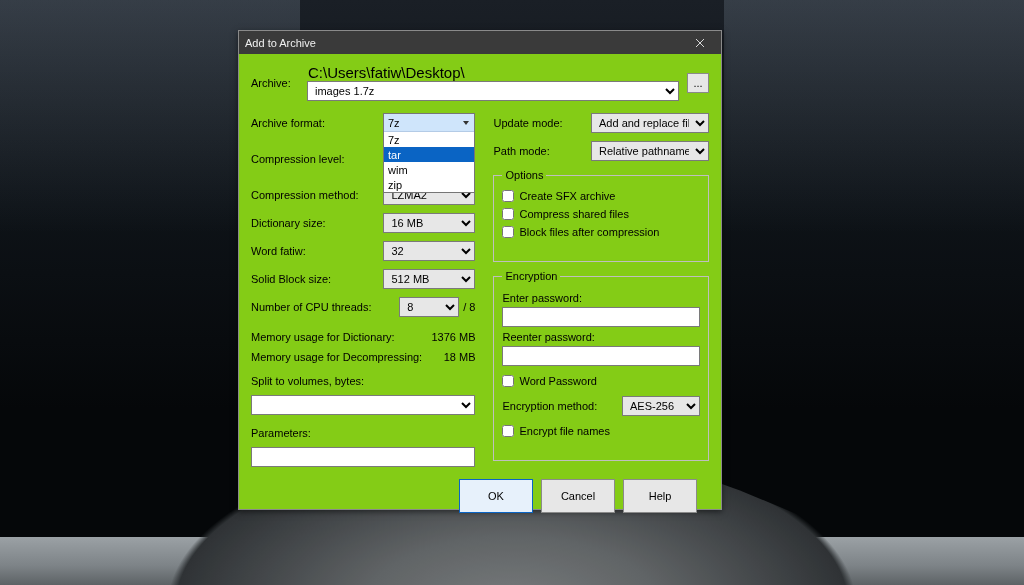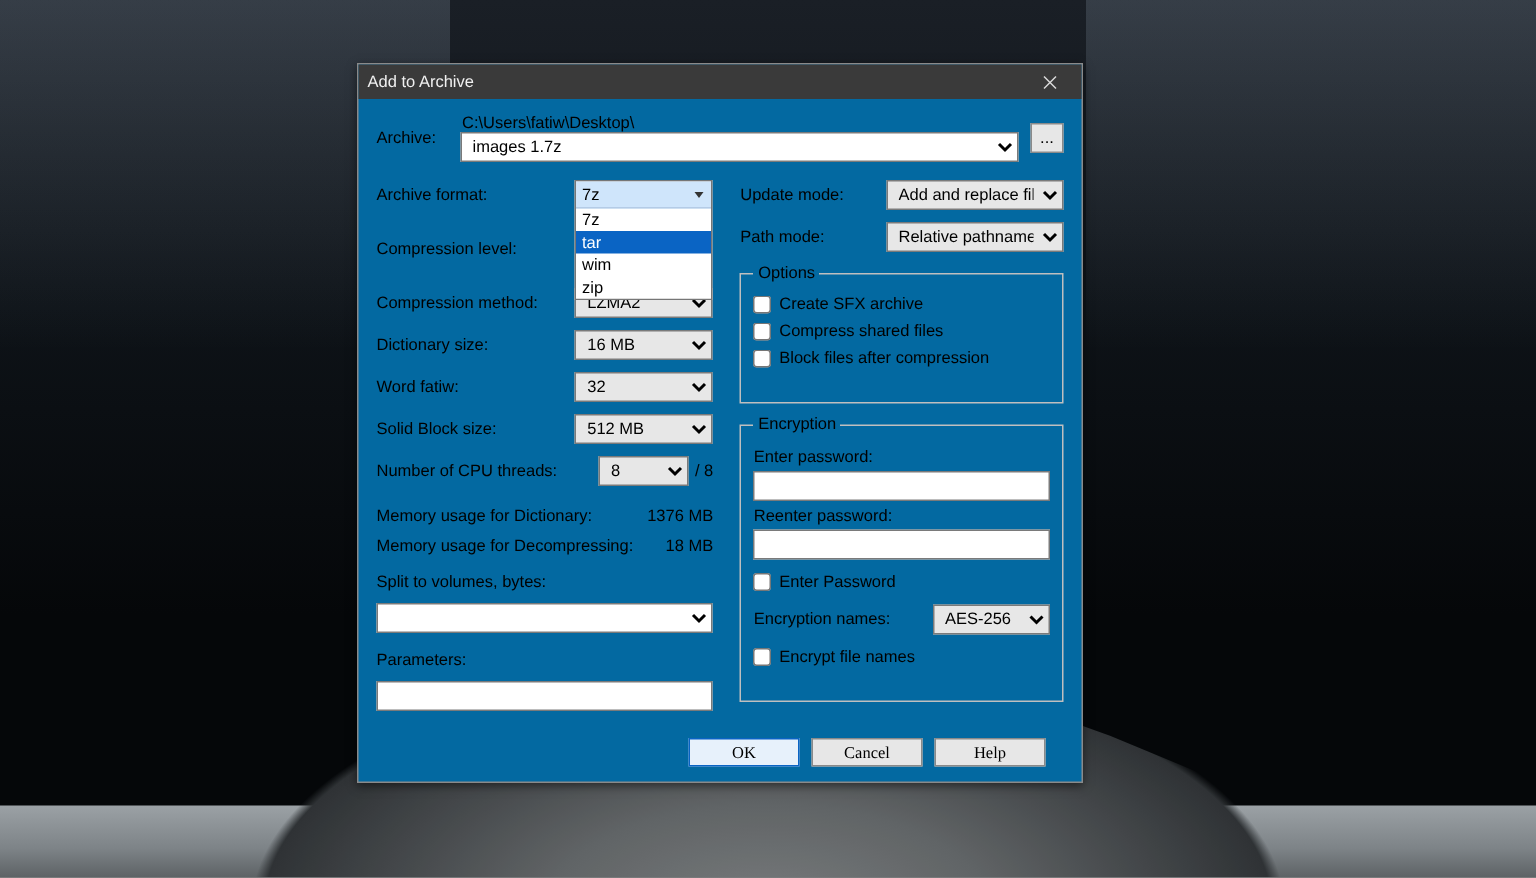--- a/index.html
+++ b/index.html
@@ -20,40 +20,40 @@
     position: absolute; bottom: 0; left: 0; width: 100%; height: 48px;
     background: linear-gradient(180deg, #9ba1a5 0%, #7d8387 60%, #5d6265 100%);
   }
   .light { position:absolute; top:0; width:300px; height:100%;
     background: linear-gradient(180deg, rgba(180,200,220,.18), rgba(0,0,0,0) 40%); }
   .light.left { left:0; }
   .light.right { right:0; transform: scaleX(-1); }
 
   
   .dialog {
-    position: absolute; left: 238px; top: 42px; width: 484px; height: 480px;
-    background: #0369a1; border: 1px solid #8a8a8a;
+    position: absolute; left: 238px; top: 30px; width: 484px; height: 480px;
+    background: #84cc16; border: 1px solid #8a8a8a;
     box-shadow: 0 2px 6px rgba(0,0,0,.5);
     font-size: 11px; color: #000;
   }
   .titlebar {
     height: 23px; background: #3a3a3a; display: flex; align-items: center;
     padding: 0 6px; color: #f0f0f0; font-size: 11px; justify-content: space-between;
   }
   .titlebar .close {
     width: 30px; height: 20px; display: flex; align-items: center; justify-content: center;
     cursor: pointer;
   }
   .close svg { stroke: #d8d8d8; stroke-width: 1; }
   .body { padding: 10px 12px 10px 12px; display: flex; flex-direction: column; height: calc(100% - 23px); }
   .label { color: #000; }
 
   .archive-row { display: flex; align-items: center; gap: 8px; margin-bottom: 12px; }
   .archive-path { display: flex; flex-direction: column; flex: 1; }
-  .path-display { font-size: 11px; color: #000; margin-left: 1px; }
+  .path-display { font-size: 15px; color: #000; margin-left: 1px; }
   select, input[type=text], input[type=password] {
     font-size: 11px; padding: 1px 3px; height: 20px;
     border: 1px solid #7a7a7a; background: #fff; color: #000;
   }
   select { height: 20px; background: #e7e7e7; }
   .browse-btn {
     width: 22px; height: 20px; border: 1px solid #8a8a8a; background: #e7e7e7;
     display: flex; align-items: center; justify-content: center; cursor: pointer;
   }
 
@@ -80,22 +80,22 @@
   .chk input { width: 12px; height: 12px; }
 
   .enc-row { display:flex; flex-direction:column; gap:3px; margin-top:4px; }
   .enc-row input { width: 100%; }
 
   .enc-meth { display:flex; align-items:center; justify-content:space-between; margin-top:6px; }
   .enc-meth select { width: 78px; }
 
   .buttons { display:flex; justify-content:flex-end; gap:8px; padding: 10px 12px 0 0; }
   .btn {
-    width: 74px; height: 19px; border: 1px solid #8a8a8a; background: #e7e7e7;
-    font-size: 11px; display:flex; align-items:center; justify-content:center; cursor:pointer;font-family:Liberation Serif, serif;
+    width: 74px; height: 34px; border: 1px solid #8a8a8a; background: #e7e7e7;
+    font-size: 11px; display:flex; align-items:center; justify-content:center; cursor:pointer;
   }
   .btn.default { border: 1.5px solid #0a64c4; background:#e7f1fb; }
 
   
   .dropdown-open {
     position: absolute; left: 132px; top: 0; width: 92px;
     border: 1px solid #767676; background: #fff; z-index: 20;
     font-size: 11px;
   }
   .dd-selected {
@@ -240,24 +240,24 @@
           <div class="enc-row">
             <span>Enter password:</span>
             <input type="password" style="">
           </div>
           <div class="enc-row">
             <span>Reenter password:</span>
             <input type="password" style="">
           </div>
           <label class="chk" style="margin-top:6px">
             <input type="checkbox" style="">
-            <span>Enter Password</span>
+            <span>Word Password</span>
           </label>
           <div class="enc-meth">
-            <span>Encryption names:</span>
+            <span>Encryption method:</span>
             <select><option>AES-256</option></select>
           </div>
           <label class="chk" style="margin-top:6px">
             <input type="checkbox" style="">
             <span>Encrypt file names</span>
           </label>
         </fieldset>
 
         <div class="spacer"></div>
       </div>

